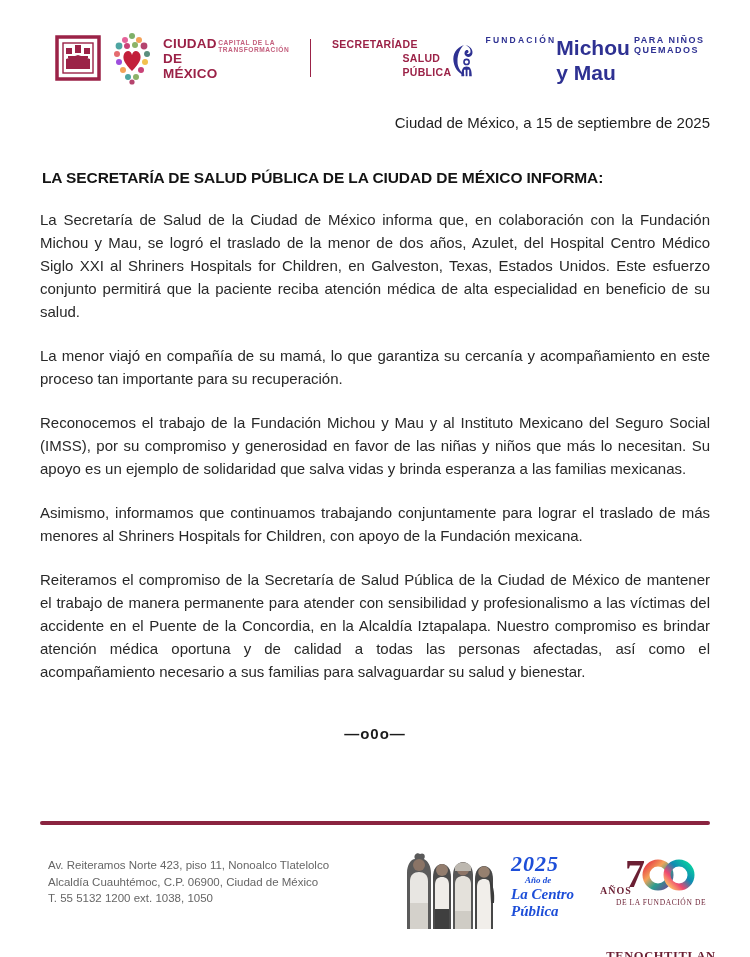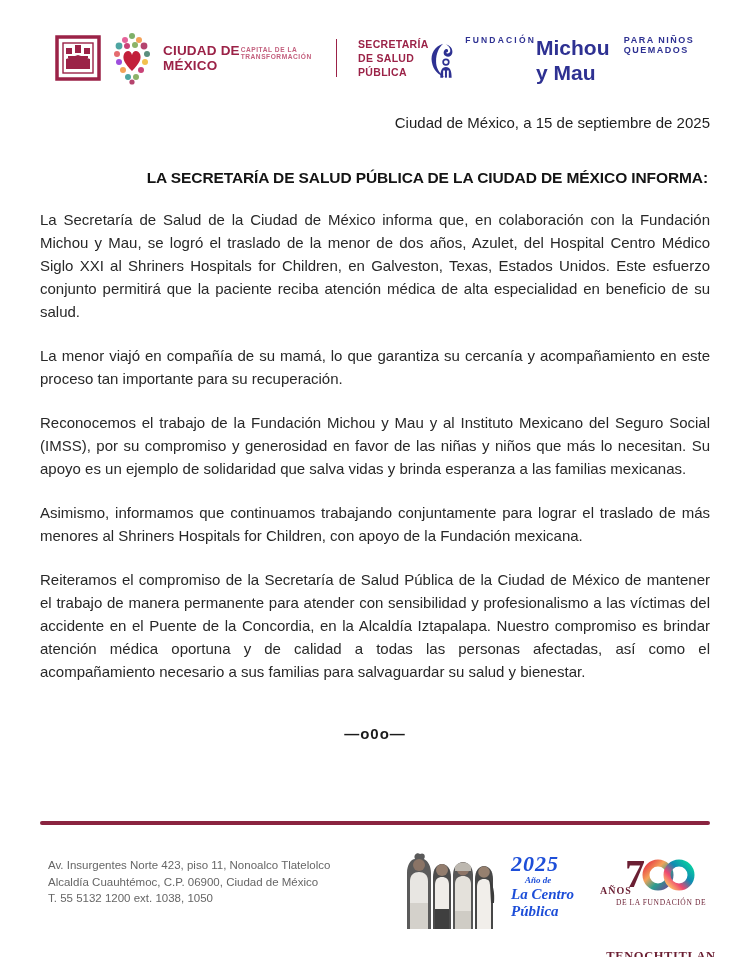--- a/index.html
+++ b/index.html
@@ -22,39 +22,39 @@
     align-items: flex-start;
     padding: 31px 38px 0 55px;
   }
   .cdmx-logo { display: flex; align-items: center; gap: 10px; }
   .cdmx-crest { width: 46px; height: 46px; flex: 0 0 auto; }
   .cdmx-emblem { width: 42px; height: 54px; flex: 0 0 auto; }
   .cdmx-text { display: flex; flex-direction: row; justify-content: center; }
   .cdmx-name { font-size: 13.5px; font-weight: bold; color: #9b2247; letter-spacing: 0.2px; }
   .cdmx-tagline { font-size: 6.6px; font-weight: bold; color: #c4607e; letter-spacing: 0.55px; margin-top: 3px; }
   .cdmx-divider { width: 1.5px; height: 38px; background: #9b2247; margin: 0 11px; align-self: center; }
-  .secretaria { display: flex; flex-direction: column; justify-content: center; }
+  .secretaria { display: flex; flex-direction: row; justify-content: center; }
   .secretaria div { font-size: 10.5px; font-weight: bold; color: #9b2247; letter-spacing: 0.3px; line-height: 14px; }
 
   .michou-logo { display: flex; align-items: center; gap: 7px; margin-top: 2px; }
   .michou-icon { width: 42px; height: 54px; }
   .michou-text { display: flex; flex-direction: row; }
   .michou-top { font-size: 8.5px; color: #2e3192; letter-spacing: 2.2px; font-weight: bold; }
   .michou-name { font-size: 21px; color: #2e3192; font-weight: bold; line-height: 25px; }
   .michou-bottom { font-size: 9px; color: #2e3192; letter-spacing: 1.5px; font-weight: bold; }
 
   
   .date-line {
     text-align: right;
     margin: 27px 40px 0 40px;
     font-size: 15px;
     color: #1f1f1f;
   }
   .doc-title {
-    text-align: right;
+    text-align: left;
     margin: 38px 42px 0 42px;
     font-size: 15.5px;
     font-weight: bold;
     color: #141414;
     letter-spacing: -0.1px;
   }
   .paragraphs { margin: 12px 40px 0 40px; }
   .paragraphs p {
     margin-top: 21px;
     font-size: 15px;
@@ -189,21 +189,21 @@
       <p>Reiteramos el compromiso de la Secretaría de Salud Pública de la Ciudad de México de mantener el trabajo de manera permanente para atender con sensibilidad y profesionalismo a las víctimas del accidente en el Puente de la Concordia, en la Alcaldía Iztapalapa. Nuestro compromiso es brindar atención médica oportuna y de calidad a todas las personas afectadas, así como el acompañamiento necesario a sus familias para salvaguardar su salud y bienestar.</p>
     </div>
 
   <div class="end-mark">—o0o—</div>
 
   <div class="footer">
     <div class="footer-rule"></div>
     <div class="footer-row">
 
       <div class="address">
-          <div>Av. Insurgentes Norte 423, piso 11, Nonoalco Tlatelolco</div>
+          <div>Av. Reiteramos Norte 423, piso 11, Nonoalco Tlatelolco</div>
           <div>Alcaldía Cuauhtémoc, C.P. 06900, Ciudad de México</div>
           <div>T. 55 5132 1200 ext. 1038, 1050</div>
         </div>
 
       <svg class="women-figures" viewBox="0 0 104 78">
 
         <path d="M6 22 C6 14 10 8 14 8 C12 4 16 1 19 3 C23 1 25 5 23 8 C27 10 30 15 30 22 L30 78 L6 78 Z" fill="#5a5a5a"></path>
         <path d="M9 30 C9 24 13 21 18 21 C23 21 27 24 27 30 L27 52 L9 52 Z" fill="#e8e6e2"></path>
         <rect x="9" y="52" width="18" height="26" fill="#d4d1cb"></rect>
         <circle cx="18" cy="14" r="6" fill="#8a7466"></circle>

